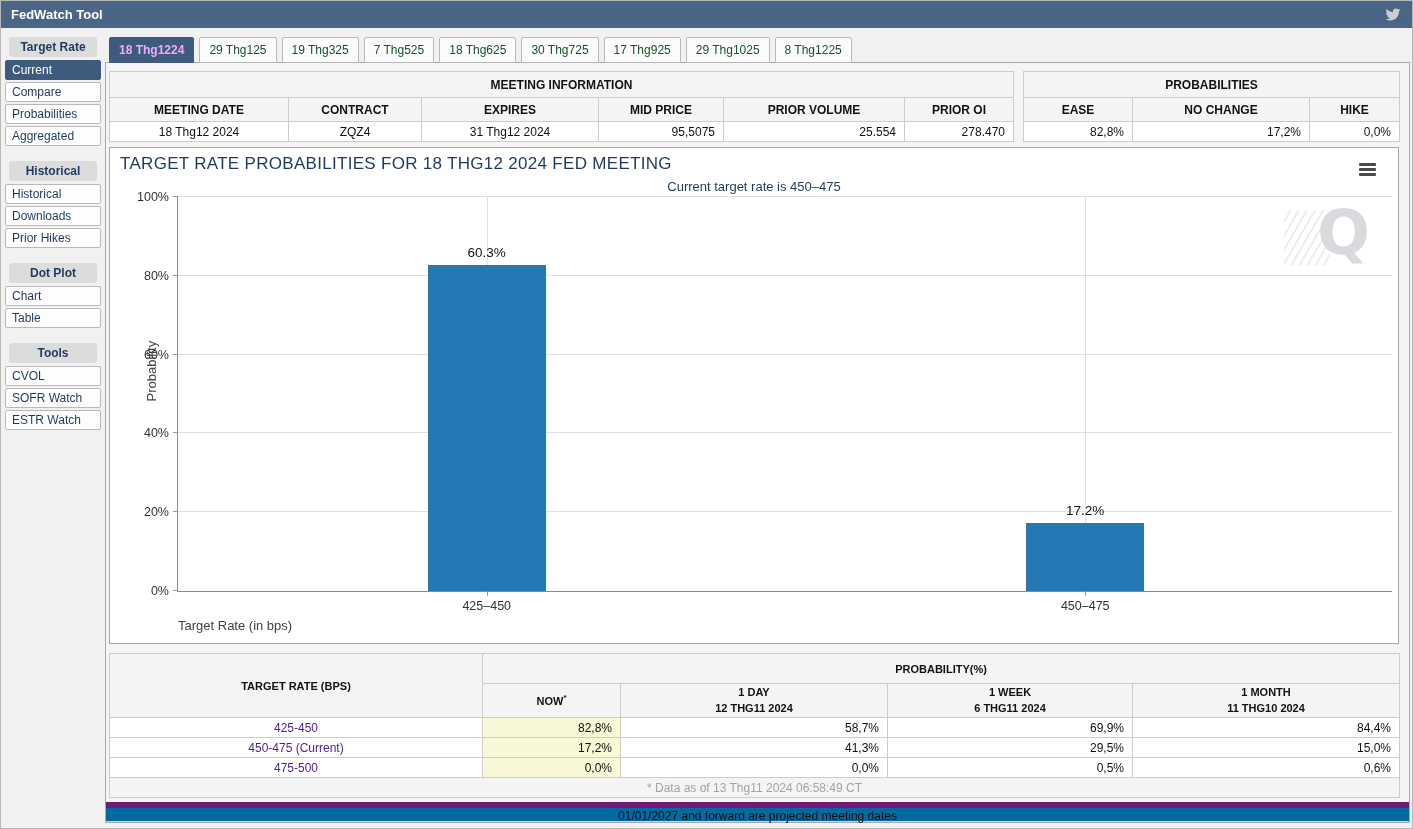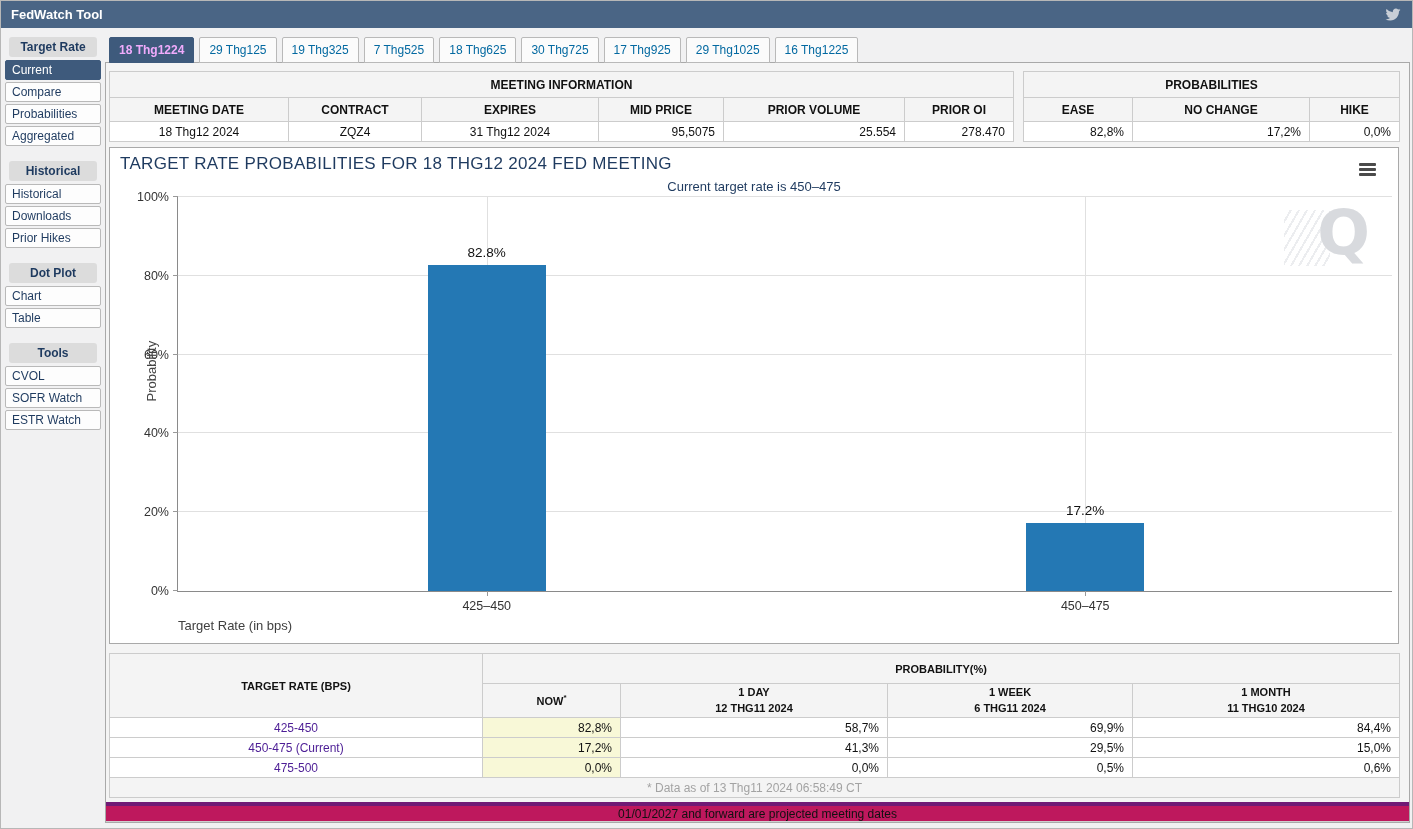--- a/index.html
+++ b/index.html
@@ -32,21 +32,21 @@
     background:#fdfdfd; padding-left:6px; font-size:12px; color:#1e3a5f;
     border-radius:2px; cursor:pointer;
   }
   .side-item.selected { background:#3e5a7c; border-color:#3e5a7c; color:#fff; }
   .side-gap { height:13px; }
 
   
   .tabbar { position:absolute; left:108px; top:36px; height:26px; display:flex; }
   .tab {
     height:26px; line-height:24px; padding:0 9px; margin-right:5px;
-    border:1px solid #b9b9b9; background:#fbfbfb; color:#0369a1; font-size:12px;
+    border:1px solid #b9b9b9; background:#fbfbfb; color:#14532d; font-size:12px;
     border-radius:2px 2px 0 0; cursor:pointer; white-space:nowrap;
   }
   .tab.selected { background:#3e5a7c; border-color:#3e5a7c; color:#f0abfc; font-weight:bold; }
 
   
   .main-panel {
     position:absolute; left:104px; top:61px; width:1305px; height:761px;
     border:1px solid #a9a9a9; background:#f4f4f4;
   }
 
@@ -101,21 +101,21 @@
   .btm-wrap .grp { background:#f4f4f4; font-weight:bold; font-size:11px; text-align:center; height:30px; color:#111; }
   .btm-wrap .sub { background:#f4f4f4; font-weight:bold; font-size:11px; text-align:center; height:34px; line-height:1.4; color:#111; }
   .btm-wrap .rate { background:#fff; text-align:center; height:20px; color:#4c1d95; }
   .btm-wrap .pnum { background:#fff; text-align:right; padding-right:8px; height:20px; color:#111; }
   .btm-wrap .now { background:#f8f8d7; }
   .btm-wrap .footnote { background:#f4f4f4; color:#a3a3a3; text-align:center; font-size:12px; height:20px; }
   sup { font-size:8px; }
 
   .footer-band {
     position:absolute; left:105px; top:801px; width:1303px; height:20px;
-    background:#be185d; border-top:4px solid #701a75; border-bottom:1px solid #cfcfcf;
+    background:#0369a1; border-top:6px solid #701a75; border-bottom:1px solid #cfcfcf;
     text-align:center; font-size:12px; color:#111; line-height:17px;
   }
 </style>
 </head>
 <body>
 
 <div class="topbar">
   <span class="topbar-title">FedWatch Tool</span>
   <span class="twitter">
     <svg viewBox="0 0 24 24">
@@ -150,21 +150,21 @@
 
 <div class="tabbar">
   <div class="tab selected">18 Thg1224</div>
   <div class="tab">29 Thg125</div>
   <div class="tab">19 Thg325</div>
   <div class="tab">7 Thg525</div>
   <div class="tab">18 Thg625</div>
   <div class="tab">30 Thg725</div>
   <div class="tab">17 Thg925</div>
   <div class="tab">29 Thg1025</div>
-  <div class="tab">16 Thg1225</div>
+  <div class="tab">8 Thg1225</div>
 </div>
 
 <div class="info-wrap" style="left:108px; top:70px; width:904px;">
   <table>
     <colgroup>
         <col style="width:179px">
         <col style="width:133px">
         <col style="width:177px">
         <col style="width:125px">
         <col style="width:181px">
@@ -254,21 +254,21 @@
     <span class="ylab" style="bottom:calc(20% - 7px)">20%</span>
     <span class="ylab" style="bottom:calc(40% - 7px)">40%</span>
     <span class="ylab" style="bottom:calc(60% - 7px)">60%</span>
     <span class="ylab" style="bottom:calc(80% - 7px)">80%</span>
     <span class="ylab" style="bottom:calc(100% - 7px)">100%</span>
 
     <div class="xtick" style="left:25.43%"></div>
     <div class="xtick" style="left:74.73%"></div>
 
     <div class="bar-group" style="left:calc(25.43% - 59px)">
-      <span class="bar-label">82.8%</span>
+      <span class="bar-label">60.3%</span>
       <div class="bar" style="height: 82.8%; background: rgb(36, 120, 180);"></div>
     </div>
     <div class="bar-group" style="left:calc(74.73% - 59px)">
       <span class="bar-label">17.2%</span>
       <div class="bar" style="height: 17.2%; background: rgb(36, 120, 180);"></div>
     </div>
 
     <span class="xcat" style="left:25.43%">425–450</span>
     <span class="xcat" style="left:74.73%">450–475</span>
     <div class="xaxis-title">Target Rate (in bps)</div>

